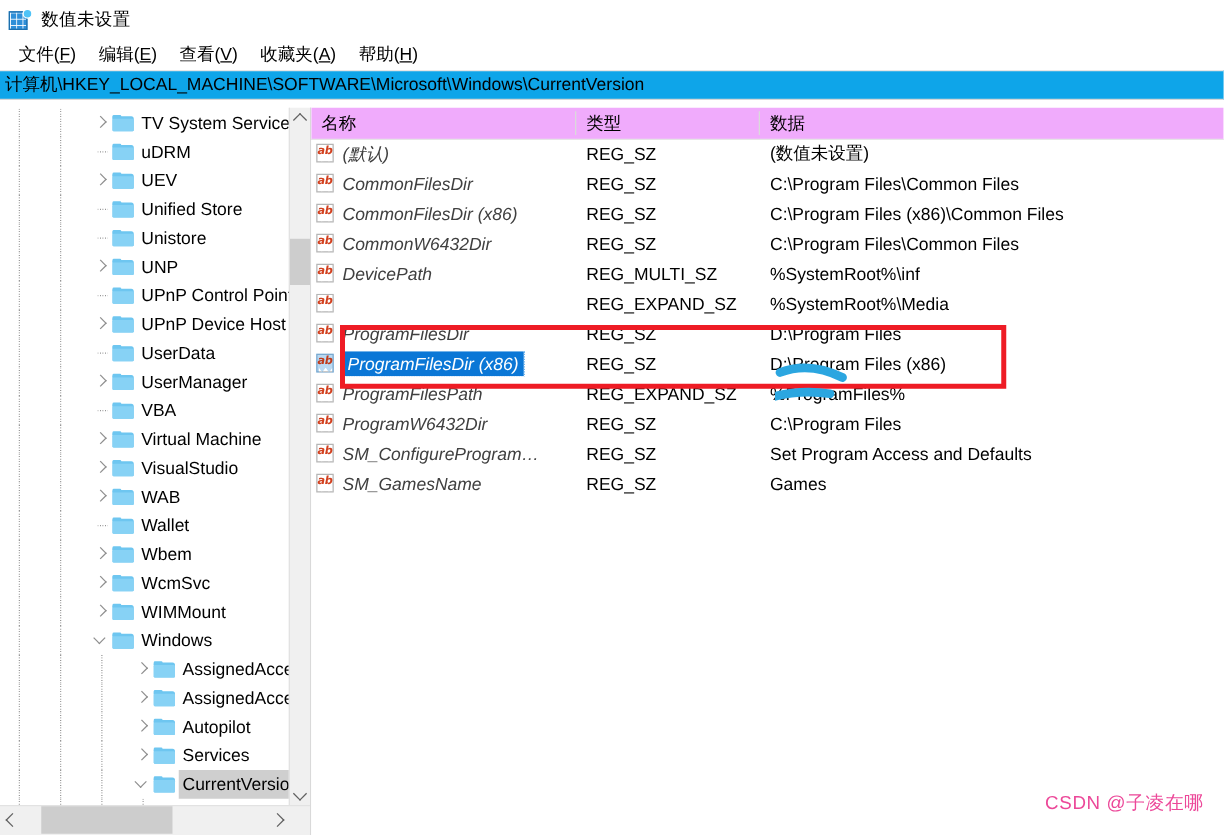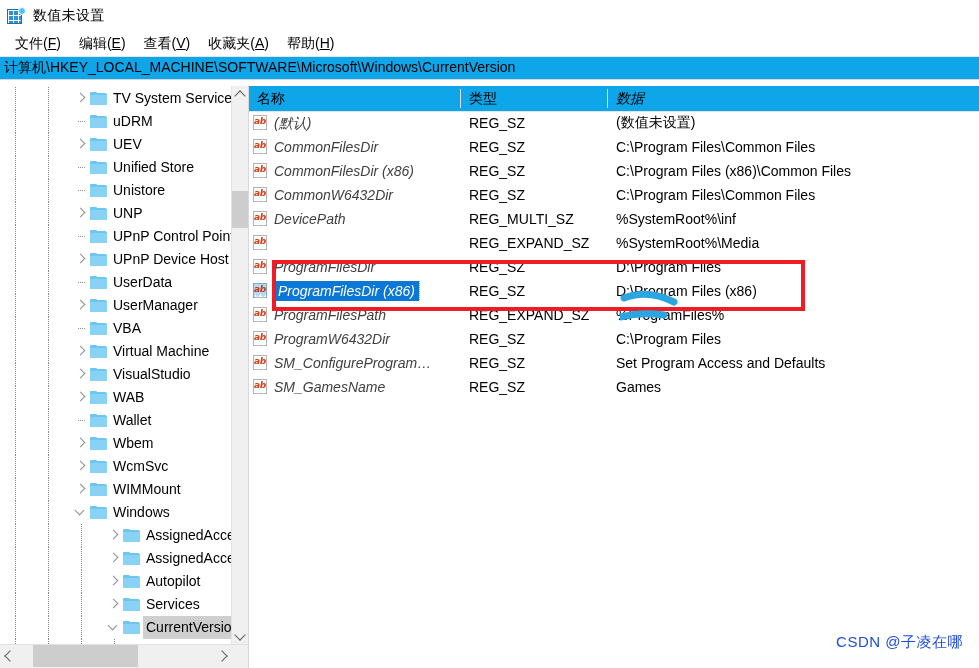--- a/index.html
+++ b/index.html
@@ -132,33 +132,33 @@
   #tree-hscroll .harr.left{left:0;} #tree-hscroll .harr.right{right:16px;}
   .carat.left{transform:rotate(-45deg);margin-left:3px;}
   .carat.right{transform:rotate(135deg);margin-right:3px;}
   #tree-hthumb{
     position:absolute;top:0;left:33px;width:105px;height:22px;background:#cdcdcd;
   }
 
   
   #values-pane{flex:1 1 auto;position:relative;background:#ffffff;overflow:hidden;}
   #values-header{
-    height:25px;display:flex;align-items:center;background:#0ea5e9;
+    height:25px;display:flex;align-items:center;background:#f0abfc;
     border-bottom:1px solid #e5e5e5;position:relative;
   }
   .vh-cell{
     font-size:14px;color:#000;padding-left:8px;height:25px;line-height:25px;
     box-sizing:border-box;position:relative;
   }
   .vh-cell:not(:last-child)::after{
     content:"";position:absolute;right:0;top:3px;bottom:3px;width:1px;background:#dadada;
   }
   .vh-name{width:212px;flex:0 0 212px;}
   .vh-type{width:147px;flex:0 0 147px;}
-  .vh-data{flex:1 1 auto;font-style:italic;}
+  .vh-data{flex:1 1 auto;}
 
   #values-list{position:absolute;left:0;right:0;top:25px;bottom:0;}
   .vrow{
     height:24px;display:flex;align-items:center;white-space:nowrap;cursor:default;
   }
   .v-name{
     width:212px;flex:0 0 212px;display:flex;align-items:center;
     padding-left:4px;box-sizing:border-box;overflow:hidden;font-style:italic;
   }
   .v-type{width:147px;flex:0 0 147px;padding-left:8px;box-sizing:border-box;font-size:14px;}
@@ -191,21 +191,21 @@
   
   #red-box{
     position:absolute;left:272px;top:260px;width:533px;height:51px;
     border:4px solid #ee1c25;box-sizing:border-box;pointer-events:none;z-index:30;
   }
   .blue-stroke{position:absolute;z-index:31;pointer-events:none;}
 
   
   #watermark{
     position:absolute;right:16px;bottom:16px;
-    font-size:15px;color:#1d4ed8;letter-spacing:.5px;z-index:40;pointer-events:none;
+    font-size:15px;color:#ec4899;letter-spacing:.5px;z-index:40;pointer-events:none;
   }
 </style>
 </head>
 <body>
 
 <div id="titlebar">
   <div id="app-icon">
     <div class="grid"></div>
       <div class="dot"></div>
   </div>

